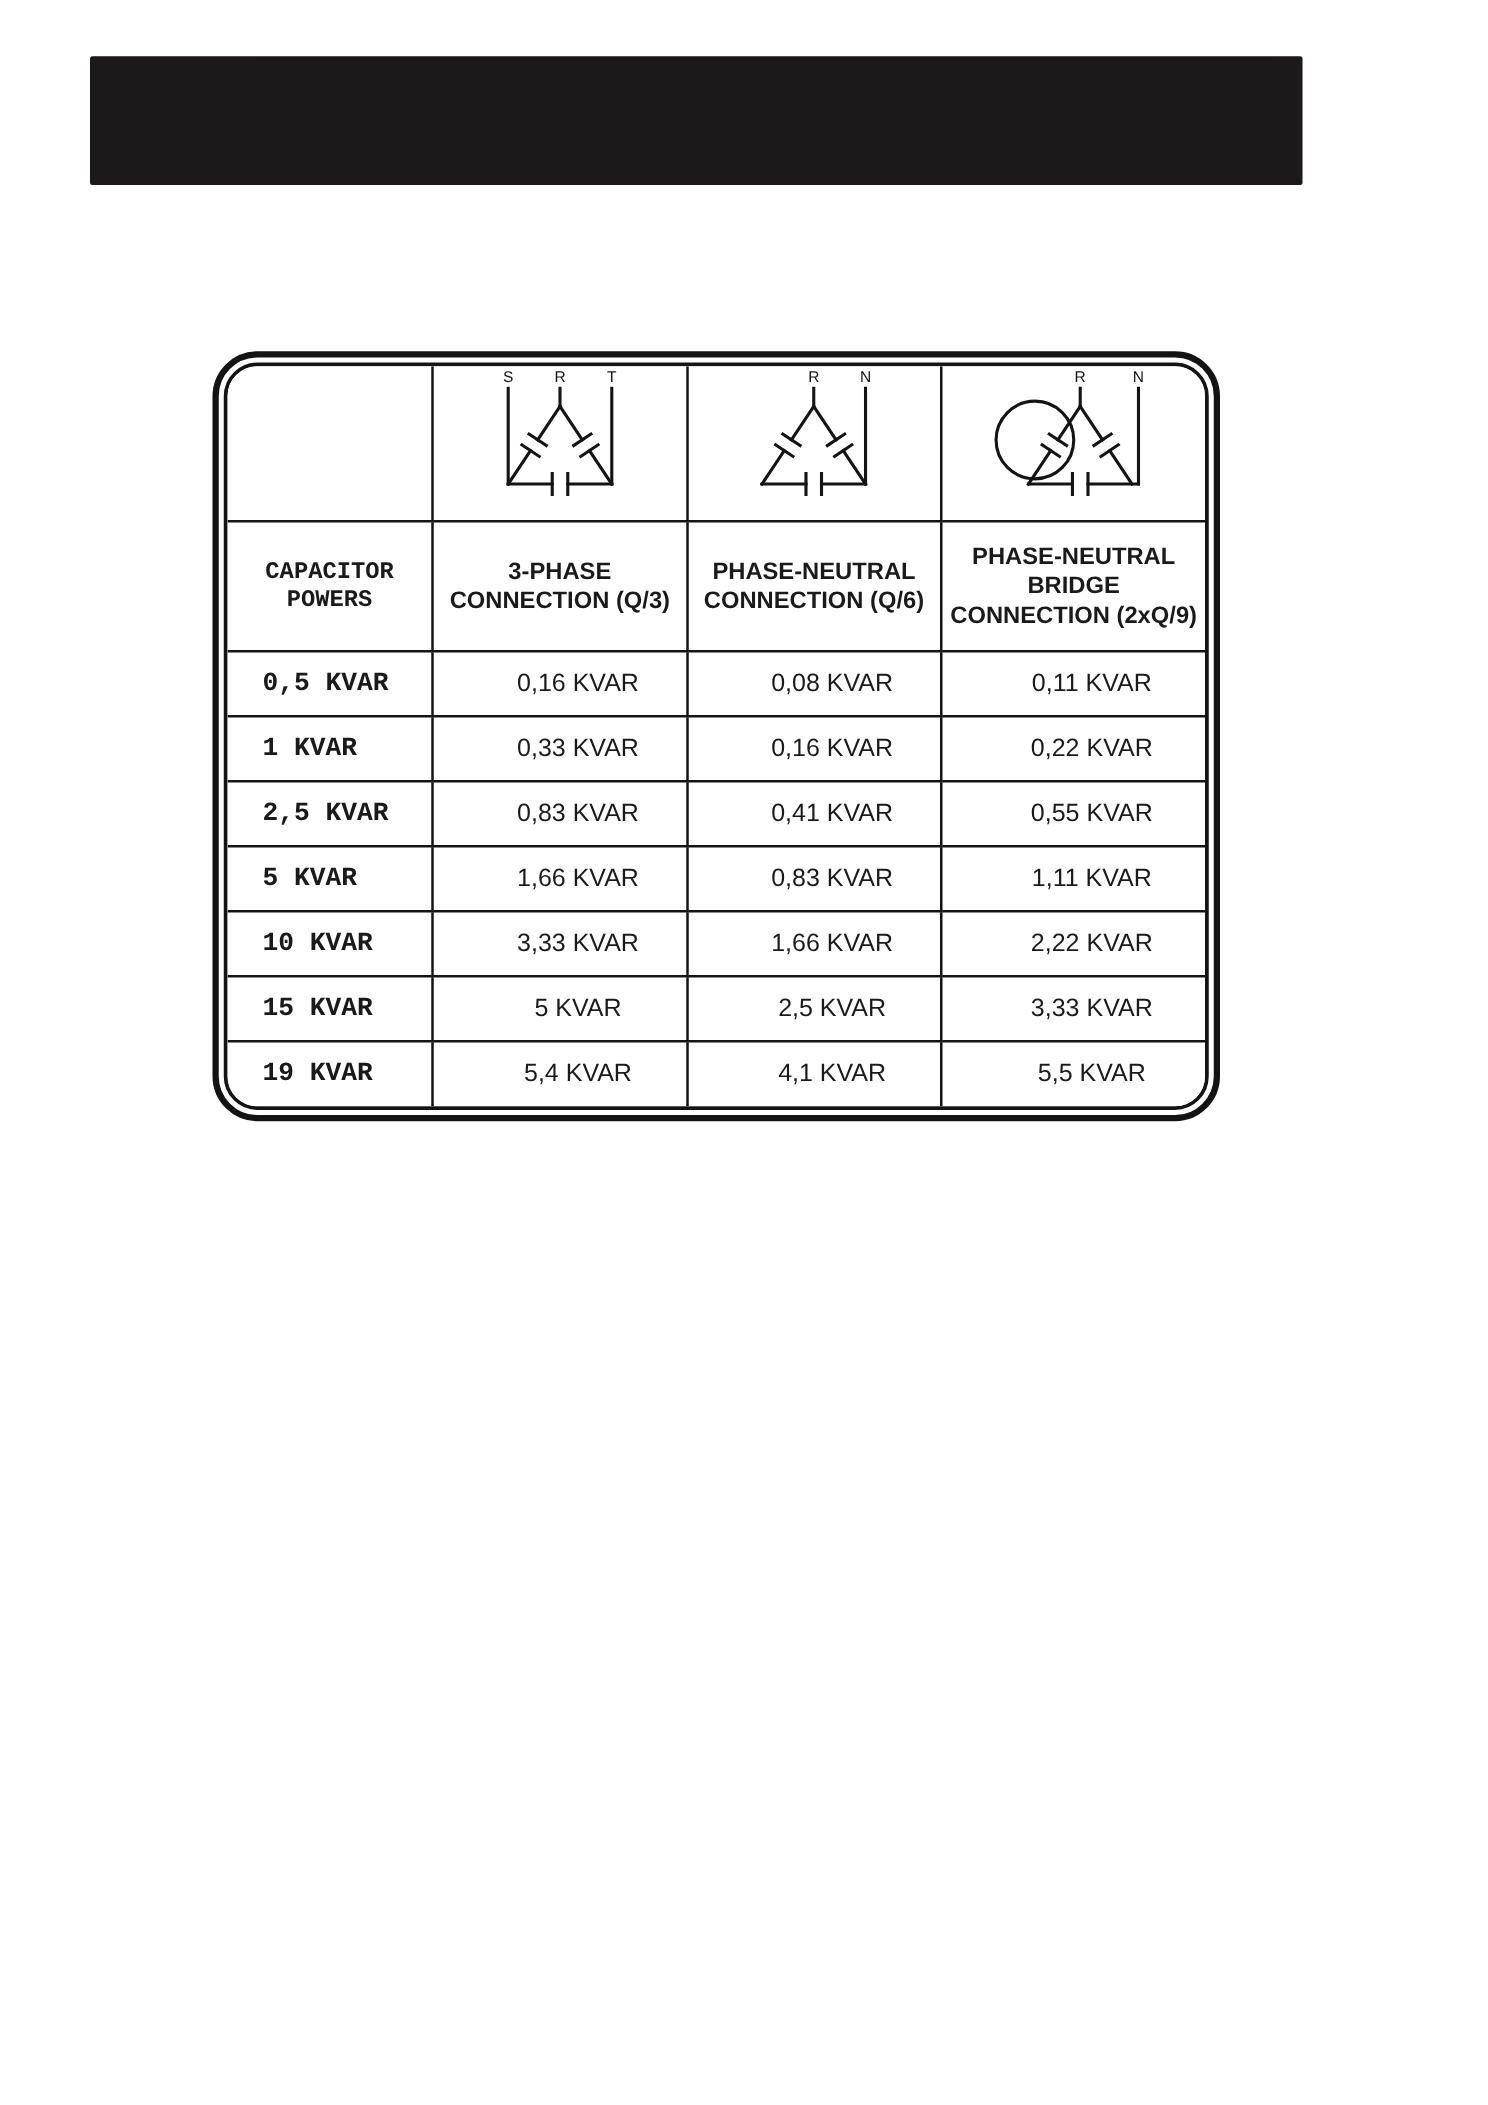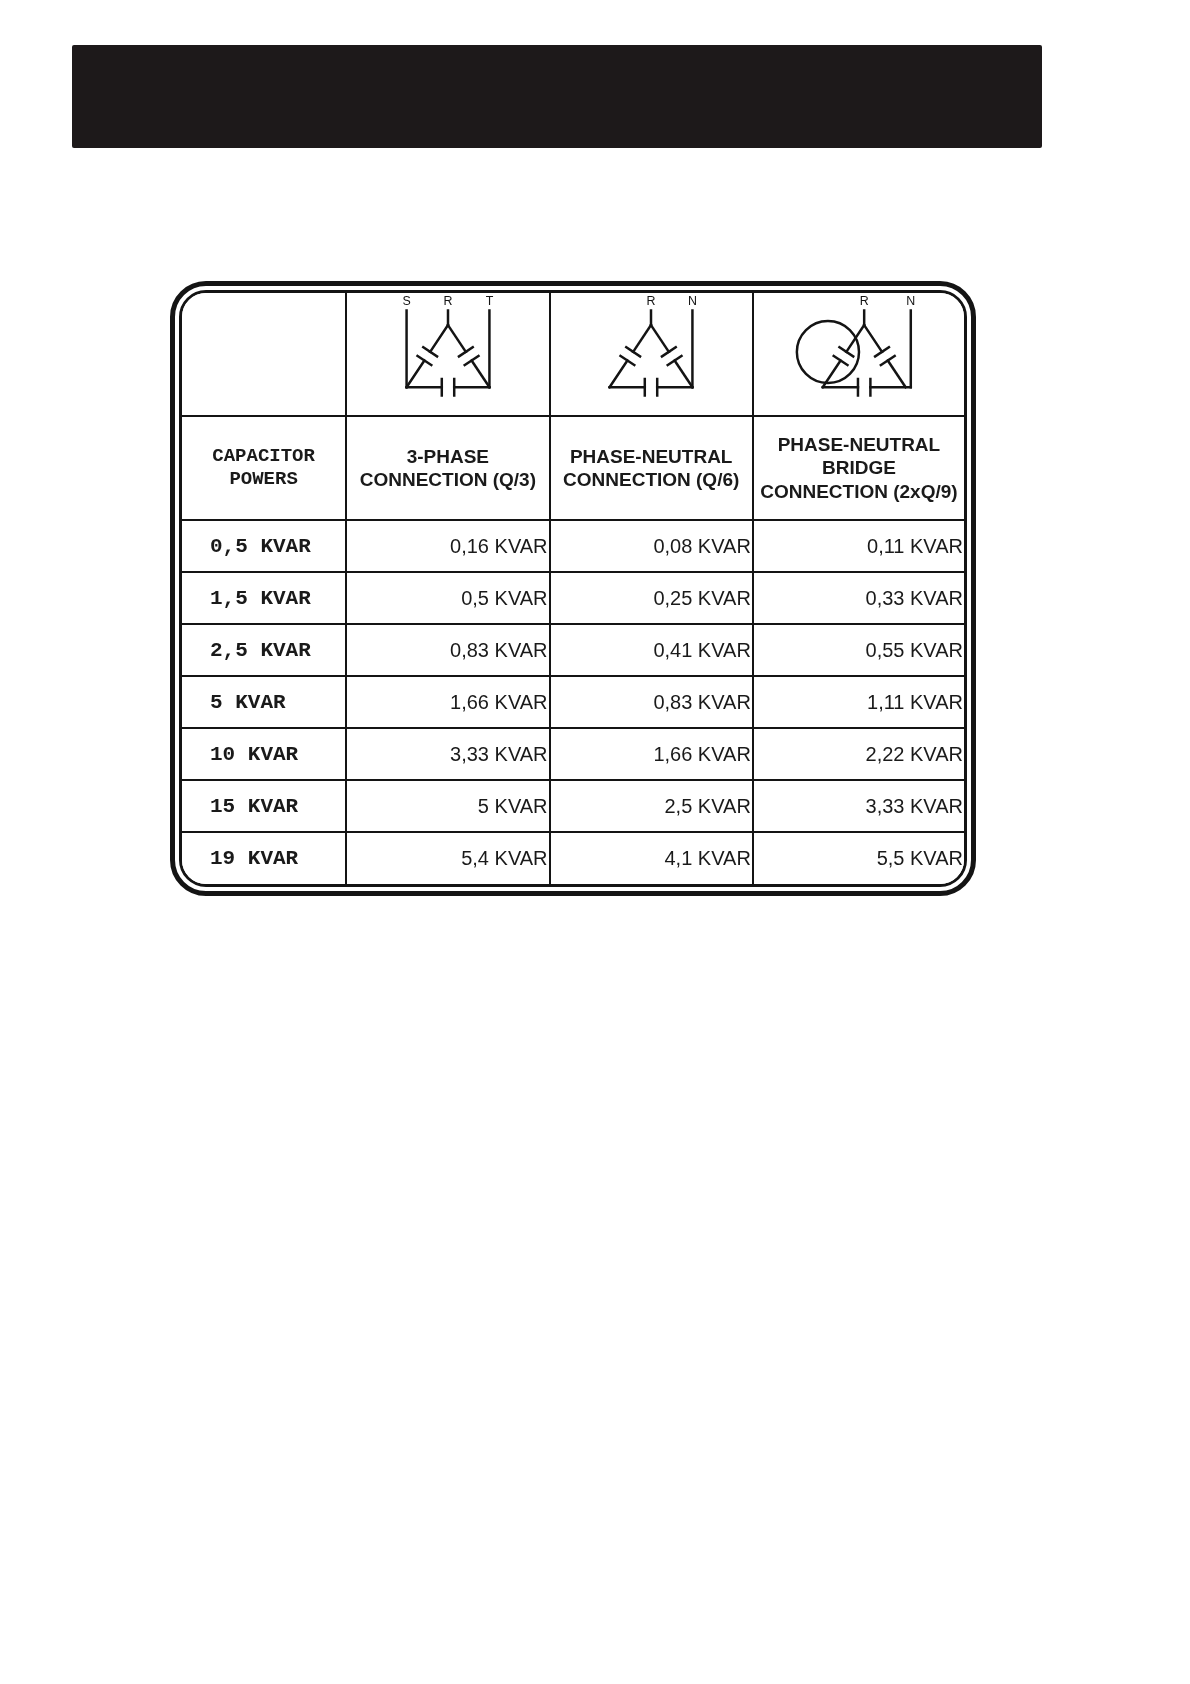--- a/index.html
+++ b/index.html
@@ -17,21 +17,21 @@
   table.conn tr > td:last-child { border-right:none; }
   table.conn tr:first-child > td { border-top:none; }
   table.conn tr:last-child > td { border-bottom:none; }
 
   tr.diagram-row td { height:118px; text-align:center; }
   tr.header-row td { height:104px; }
   tr.data-row td { height:52px; }
 
   .hdr { font-weight:bold; font-size:19px; line-height:1.22; text-align:center; padding:0 6px; }
   .power { font-weight:bold; font-size:21px; text-align:left; padding-left:28px; }
-  .val { font-size:20px; text-align:right; padding-left:30px; }
+  .val { font-size:20px; text-align:center; padding-left:30px; }
 
   svg.circ { display:inline-block; }
   svg.circ line, svg.circ path, svg.circ circle { stroke:#141414; stroke-width:2.4; fill:none; stroke-linecap:square; }
   svg.circ text { fill:#141414; font-family:"Liberation Sans","DejaVu Sans",sans-serif; font-size:12px; font-weight:400; }
 </style>
 </head>
 <body>
 
 <div class="page">
 
@@ -134,24 +134,24 @@
           <td class="hdr">PHASE-NEUTRAL BRIDGE CONNECTION (2xQ/9)</td>
         </tr>
 
         <tr class="data-row">
           <td class="power">0,5 KVAR</td>
           <td class="val">0,16 KVAR</td>
           <td class="val">0,08 KVAR</td>
           <td class="val">0,11 KVAR</td>
         </tr>
         <tr class="data-row">
-          <td class="power">1,5 KVAR</td>
-          <td class="val">0,5 KVAR</td>
-          <td class="val">0,25 KVAR</td>
+          <td class="power">1 KVAR</td>
           <td class="val">0,33 KVAR</td>
+          <td class="val">0,16 KVAR</td>
+          <td class="val">0,22 KVAR</td>
         </tr>
         <tr class="data-row">
           <td class="power">2,5 KVAR</td>
           <td class="val">0,83 KVAR</td>
           <td class="val">0,41 KVAR</td>
           <td class="val">0,55 KVAR</td>
         </tr>
         <tr class="data-row">
           <td class="power">5 KVAR</td>
           <td class="val">1,66 KVAR</td>

